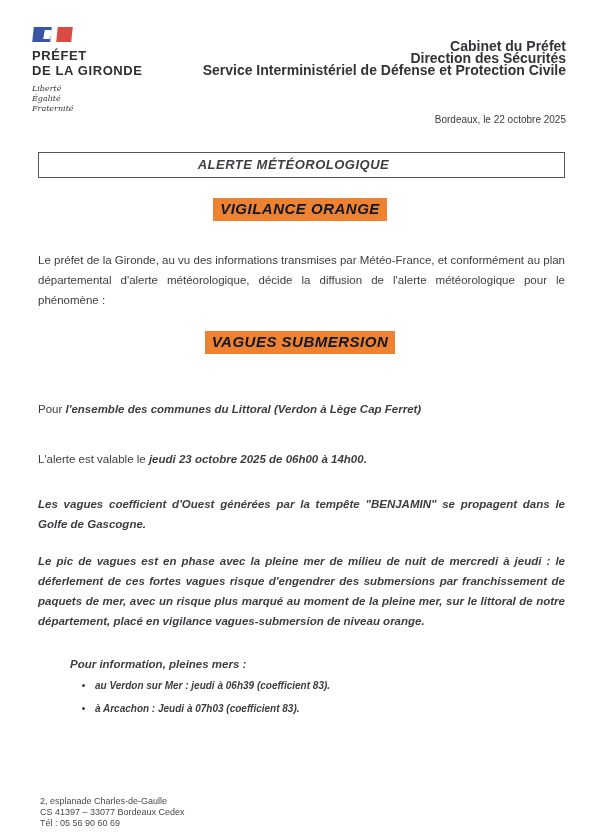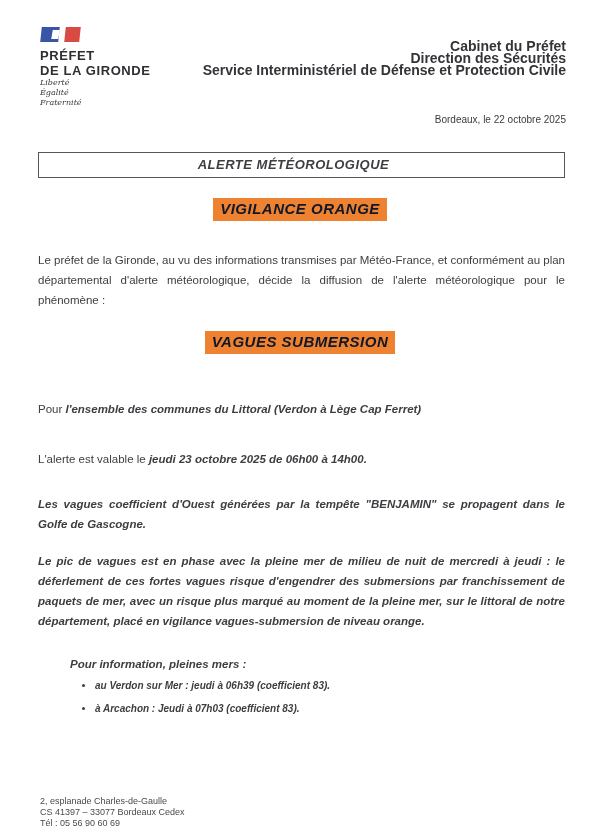--- a/index.html
+++ b/index.html
@@ -8,27 +8,27 @@
     width: 600px;
     height: 834px;
     margin: 0 auto;
     background: #ffffff;
     font-family: "Liberation Sans", sans-serif;
     color: #3d3d42;
     overflow: hidden;
   }
 
   
-  .logo-block { position: absolute; left: 40px; top: 26px; }
+  .logo-block { position: absolute; left: 32px; top: 26px; }
   .flag { position: relative; width: 44px; height: 18px; margin-bottom: 4px; }
   .flag .blue  { position: absolute; left: 1px;  top: 1px; width: 18px; height: 15px; background: #3a55a5; transform: skewX(-6deg); }
   .flag .red   { position: absolute; left: 25px; top: 1px; width: 15px; height: 15px; background: #d94a42; transform: skewX(-6deg); }
   .flag .notch { position: absolute; left: 12px; top: 4px; width: 7px; height: 9px; background: #ffffff; transform: skewX(-10deg); }
   .logo-title { font-weight: bold; font-size: 13px; line-height: 15px; letter-spacing: 0.6px; color: #2e2e33; }
-  .motto { font-family: "DejaVu Serif", serif; font-style: italic; font-size: 8px; line-height: 10px; color: #3a3a3e; }
+  .motto { margin-top: 6px; font-family: "DejaVu Serif", serif; font-style: italic; font-size: 8px; line-height: 10px; color: #3a3a3e; }
 
   
   .header-right {
     position: absolute; right: 34px; top: 40px;
     text-align: right; font-weight: bold; font-size: 14px; line-height: 12px; color: #333338;
   }
   .dateline { position: absolute; right: 34px; top: 114px; font-size: 10px; color: #3b3b40; }
 
   
   .alert-box {

